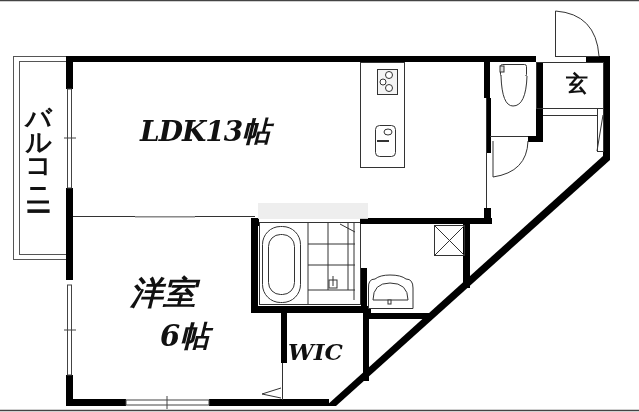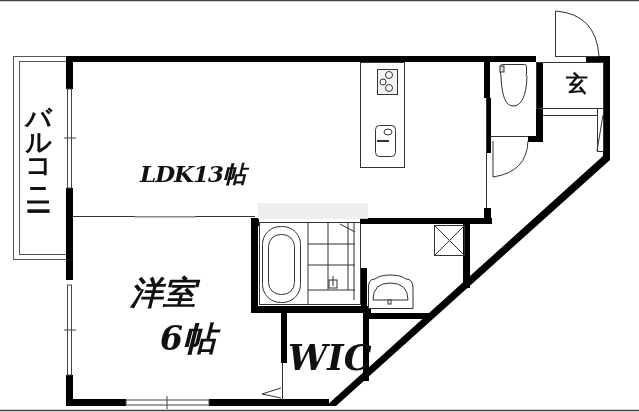--- a/index.html
+++ b/index.html
@@ -7,24 +7,24 @@
     #plan { position: absolute; left: 0; top: 0; width: 639px; height: 412px; }
     .label {
       position: absolute;
       font-family: "DejaVu Serif", "Liberation Serif", serif;
       font-style: italic;
       font-weight: bold;
       color: #111;
       white-space: nowrap;
       line-height: 1;
     }
-    .ldk { left: 140px; top: 118px; font-size: 23px; letter-spacing: -1px; margin-top: 44px; }
+    .ldk { left: 140px; top: 118px; font-size: 28px; letter-spacing: -1px; }
     .yoshitsu1 { left: 130px; top: 276px; font-size: 33px; }
-    .yoshitsu2 { left: 160px; top: 322px; font-size: 33px; }
-    .wic { left: 288px; top: 340px; font-size: 35px; }
+    .yoshitsu2 { left: 160px; top: 322px; font-size: 29px; }
+    .wic { left: 288px; top: 340px; font-size: 23px; }
     .genkan { left: 566px; top: 72px; font-size: 22px; font-style: normal; }
     .balcony {
       position: absolute; left: 22px; top: 88px;
       width: 30px;
       font-family: "DejaVu Sans", "Liberation Sans", sans-serif;
       font-size: 26px; color: #111; font-weight: bold;
       writing-mode: vertical-rl; text-orientation: upright;
       letter-spacing: -2px; line-height: 1;
     }
     .watermark {

